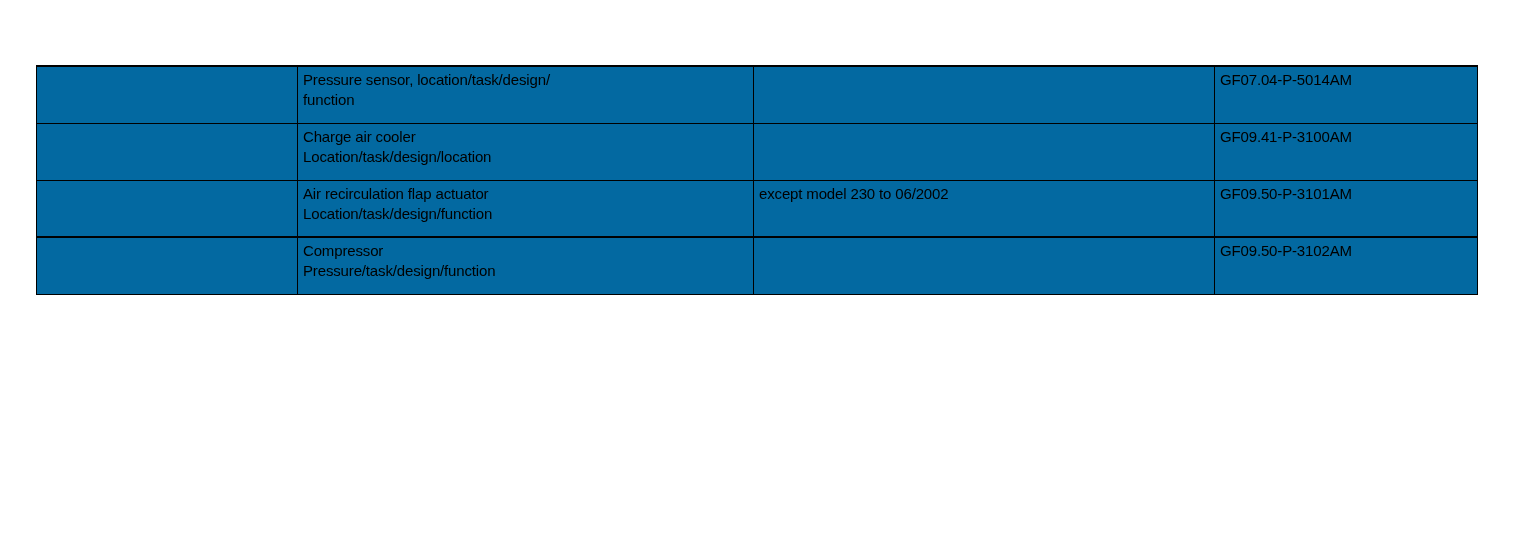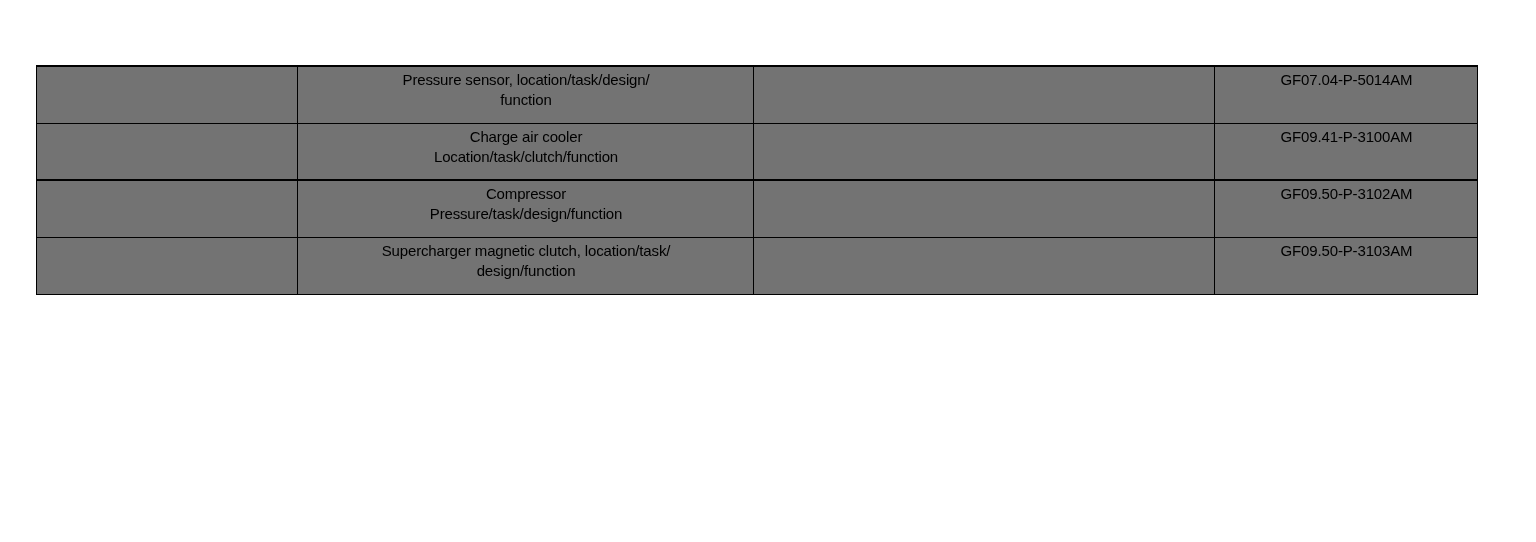--- a/index.html
+++ b/index.html
@@ -25,22 +25,21 @@
   }
 
   
   .doc-table {
     position: absolute;
     left: 36px;
     top: 65px;
     width: 1441px;
     border-collapse: collapse;
     table-layout: fixed;
-    background: #737373;
-    text-align: center;
+    background: #0369a1;
   }
 
   .doc-table col.c-empty   { width: 261px; }
   .doc-table col.c-desc    { width: 456px; }
   .doc-table col.c-cond    { width: 461px; }
   .doc-table col.c-code    { width: 263px; }
 
   .doc-table tr { height: 57px; }
 
   .doc-table td {
@@ -83,39 +82,39 @@
         <td class="cell-desc">Pressure sensor, location/task/design/
 function</td>
         <td class="cell-cond"></td>
         <td class="cell-code">GF07.04-P-5014AM</td>
       </tr>
 
 
       <tr>
         <td class="cell-empty"></td>
         <td class="cell-desc">Charge air cooler
-Location/task/clutch/function</td>
+Location/task/design/location</td>
         <td class="cell-cond"></td>
         <td class="cell-code">GF09.41-P-3100AM</td>
       </tr>
 
+      <tr>
+        <td class="cell-empty"></td>
+        <td class="cell-desc">Air recirculation flap actuator
+Location/task/design/function</td>
+        <td class="cell-cond">except model 230 to 06/2002</td>
+        <td class="cell-code">GF09.50-P-3101AM</td>
+      </tr>
 
       <tr class="rule-top-bold">
         <td class="cell-empty"></td>
         <td class="cell-desc">Compressor
 Pressure/task/design/function</td>
         <td class="cell-cond"></td>
         <td class="cell-code">GF09.50-P-3102AM</td>
       </tr>
 
-      <tr>
-        <td class="cell-empty"></td>
-        <td class="cell-desc">Supercharger magnetic clutch, location/task/
-design/function</td>
-        <td class="cell-cond"></td>
-        <td class="cell-code">GF09.50-P-3103AM</td>
-      </tr>
 
 
     </tbody>
   </table>
 
 </div>
 
 </body></html>

